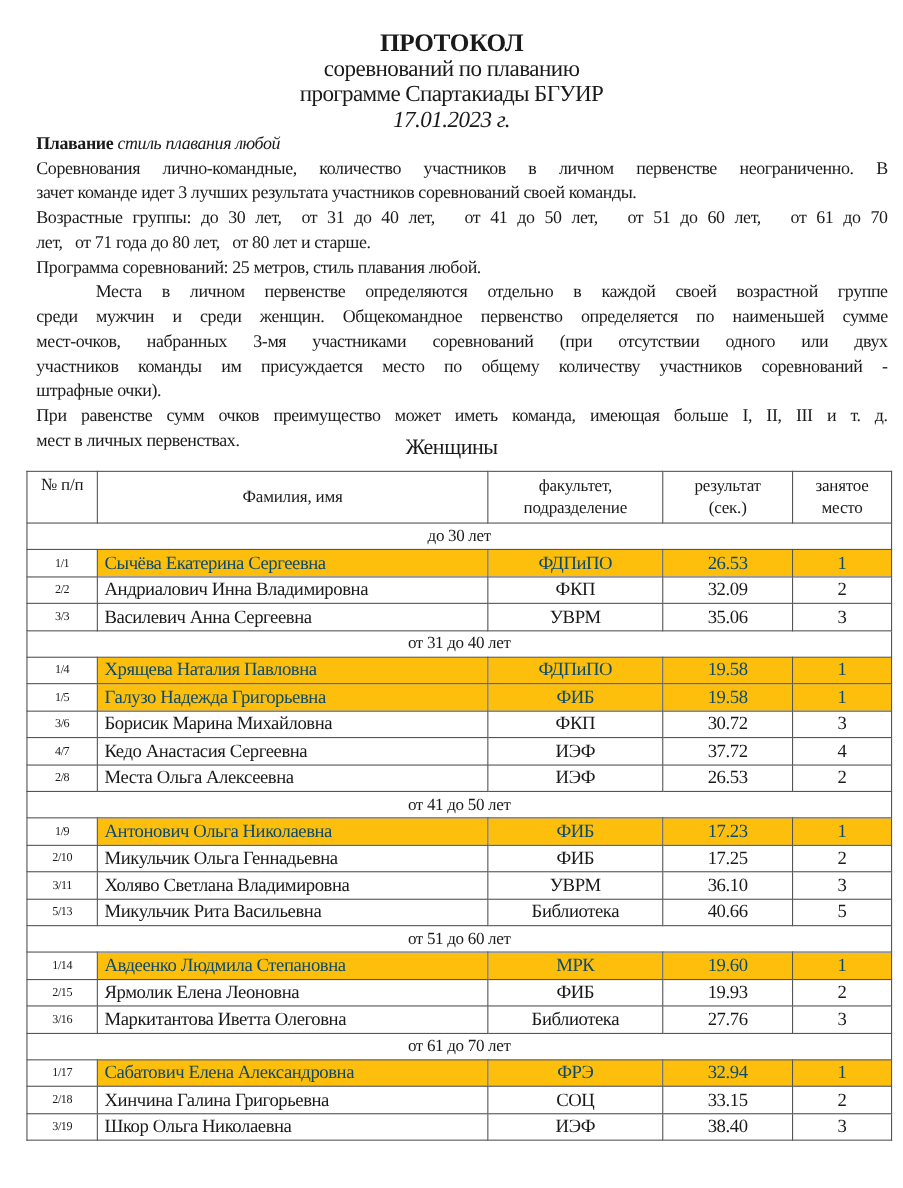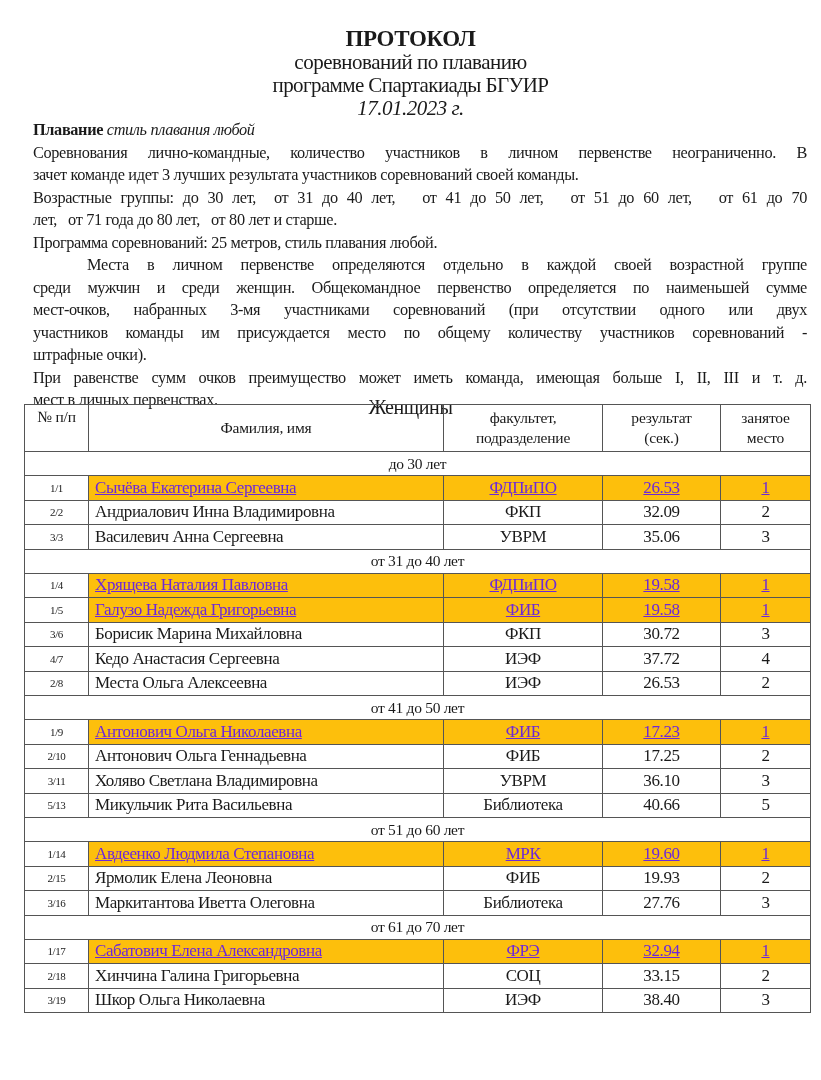--- a/index.html
+++ b/index.html
@@ -27,35 +27,35 @@
   .indent { padding-left: 54px; }
   .b { font-weight: bold; }
   .i { font-style: italic; }
 
   .section-title {
     position: absolute; top: 396px; left: 0; width: 821px; text-align: center;
     font-size: 20px; letter-spacing: -0.4px;
   }
 
   table.protocol {
-    position: absolute; left: 24px; top: 404px; width: 786px;
+    position: absolute; left: 24px; top: 428px; width: 786px;
     border-collapse: collapse; table-layout: fixed;
     font-size: 17px;
   }
   table.protocol td, table.protocol th {
     border: 1px solid #555555; padding: 0; text-align: center;
     font-weight: normal; overflow: hidden; white-space: nowrap;
   }
   th.hdr { font-size: 15.5px; line-height: 20px; height: 44px; letter-spacing: -0.2px; vertical-align: middle; }
   th.hdr.num { vertical-align: top; padding-top: 2px; }
   td.group { font-weight: bold; height: 23px; font-size: 15.5px; letter-spacing: -0.3px; }
   tr.row td { height: 23.5px; font-size: 17px; letter-spacing: -0.4px; }
   tr.row td.num { font-size: 11px; }
   tr.row td.name { text-align: left; padding-left: 6px; }
-  tr.row.winner td.hl { background: #fdbf0c; color: #6d28d9; text-decoration: underline; }
+  tr.row.winner td.hl { background: #fdbf0c; color: #0c4a6e; }
 </style>
 </head>
 <body>
 
 <div class="page">
   <div class="title t1">ПРОТОКОЛ</div>
   <div class="title t2">соревнований по плаванию</div>
   <div class="title t3">программе Спартакиады БГУИР</div>
   <div class="title t4">17.01.2023 г.</div>
 
@@ -174,21 +174,21 @@
         </tr>
         <tr class="row winner">
           <td class="num">1/9</td>
           <td class="name hl" style="background: rgb(253, 191, 12);">Антонович Ольга Николаевна</td>
           <td class="fac hl" style="background: rgb(253, 191, 12);">ФИБ</td>
           <td class="res hl" style="background: rgb(253, 191, 12); margin-top: 38px;">17.23</td>
           <td class="place hl" style="background: rgb(253, 191, 12);">1</td>
         </tr>
         <tr class="row">
           <td class="num">2/10</td>
-          <td class="name hl">Антонович Ольга Геннадьевна</td>
+          <td class="name hl">Микульчик Ольга Геннадьевна</td>
           <td class="fac hl">ФИБ</td>
           <td class="res hl">17.25</td>
           <td class="place hl">2</td>
         </tr>
         <tr class="row">
           <td class="num">3/11</td>
           <td class="name hl">Холяво Светлана Владимировна</td>
           <td class="fac hl">УВРМ</td>
           <td class="res hl">36.10</td>
           <td class="place hl">3</td>

